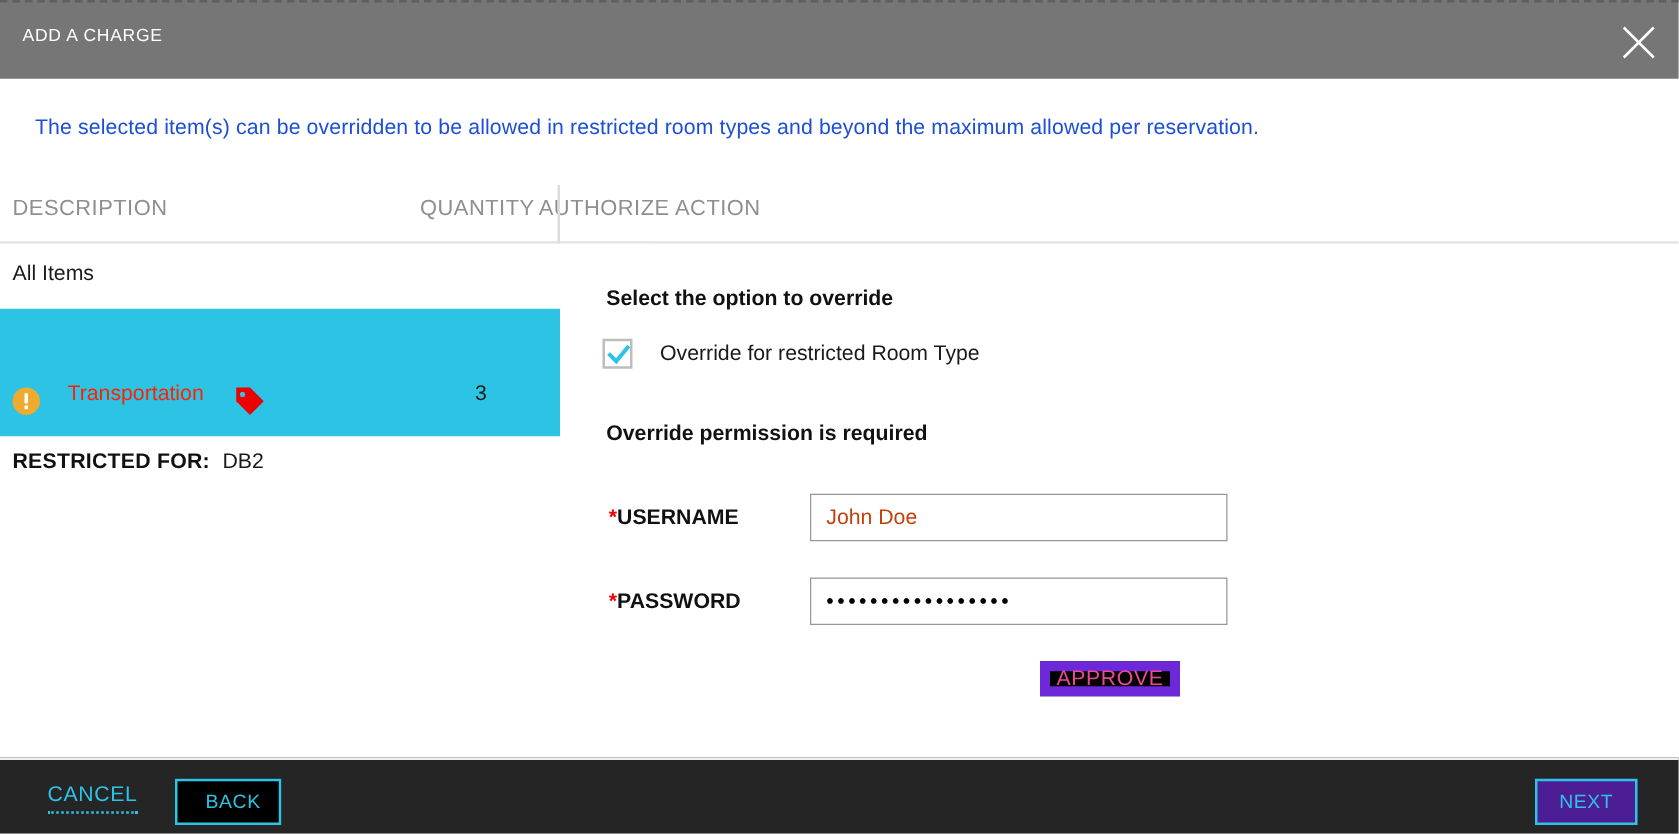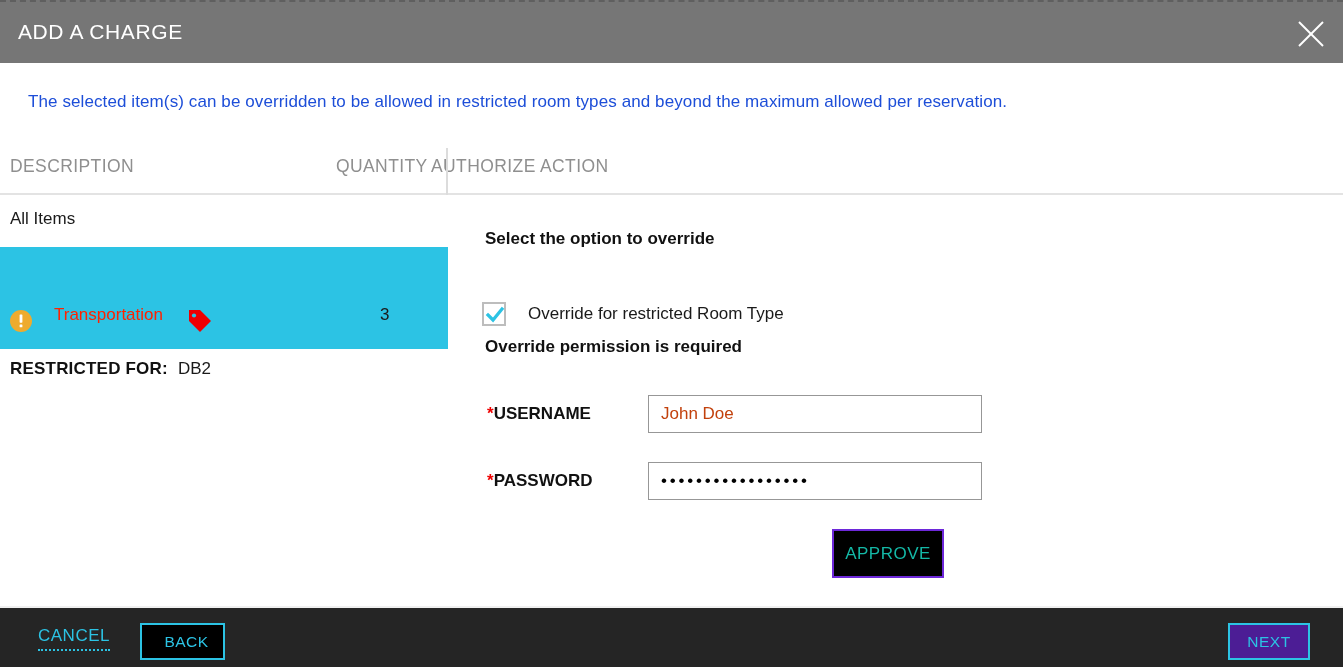--- a/index.html
+++ b/index.html
@@ -23,21 +23,21 @@
     width: 1343px;
     height: 63px;
     background: #767676;
     border-top: 2px dashed #5f5f5f;
     box-sizing: border-box;
   }
   .titlebar-title {
     position: absolute;
     left: 18px;
     top: 18px;
-    font-size: 21px;
+    font-size: 14px;
     letter-spacing: 0.6px;
     color: #ffffff;
     font-weight: 400;
   }
   .close-btn {
     position: absolute;
     right: 12px;
     top: 12px;
     width: 40px;
     height: 40px;
@@ -175,21 +175,20 @@
     font-weight: bold;
     color: #111111;
   }
   .cb-row {
     position: absolute;
     left: 34px;
     top: 76px;
     display: flex;
     align-items: center;
     cursor: pointer;
-    margin-top: 31px;
   }
   .cb-box {
     width: 24px;
     height: 24px;
     border: 2px solid #bdbdbd;
     background: #ffffff;
     box-sizing: border-box;
     position: relative;
     flex: none;
   }
@@ -263,25 +262,25 @@
     letter-spacing: 2.8px;
     overflow: hidden;
     cursor: text;
   }
 
   .approve-btn {
     position: absolute;
     left: 384px;
     top: 334px;
     width: 112px;
-    height: 49px;
+    height: 28px;
     background: #000000;
-    border: 2px solid #6d28d9;
-    box-sizing: border-box;
-    color: #14b8a6;
+    border: 8px solid #6d28d9;
+    box-sizing: border-box;
+    color: #ec4899;
     font-size: 17px;
     letter-spacing: 0.5px;
     cursor: pointer;
     font-family: "Liberation Sans", sans-serif;
     display: flex;
     align-items: center;
     justify-content: center;
   }
 
   

